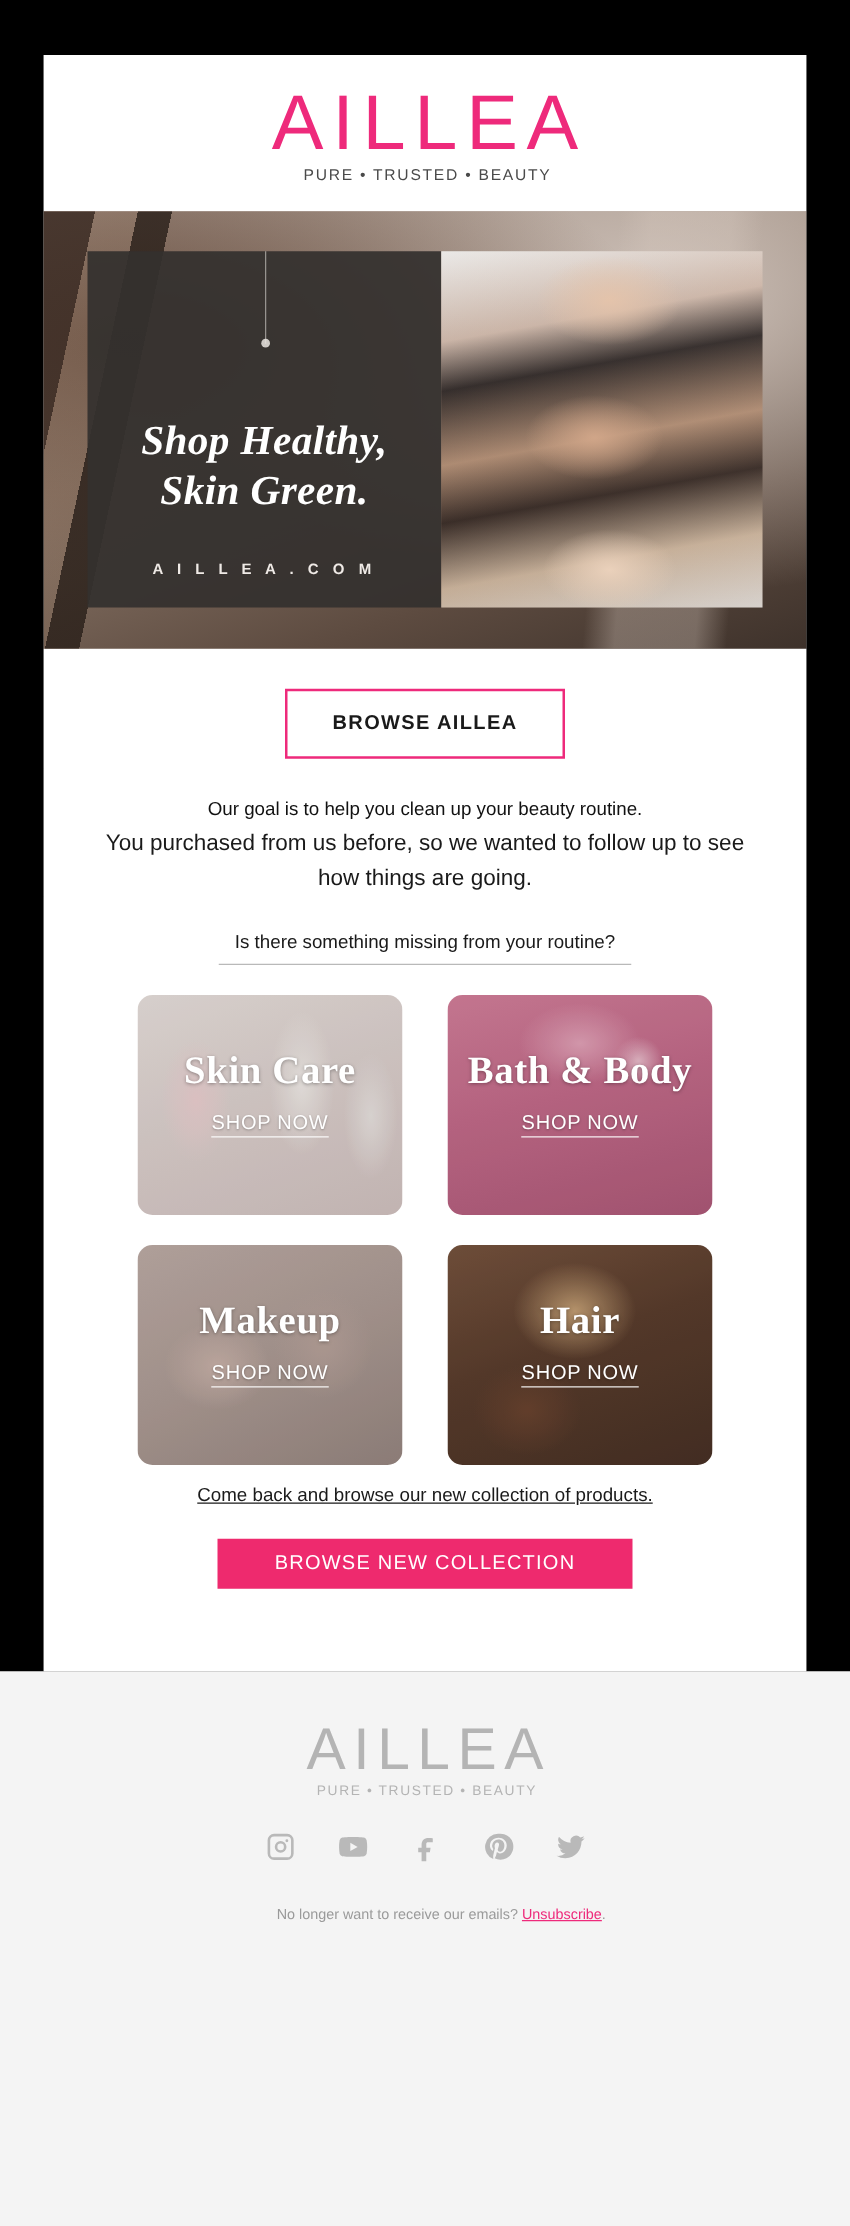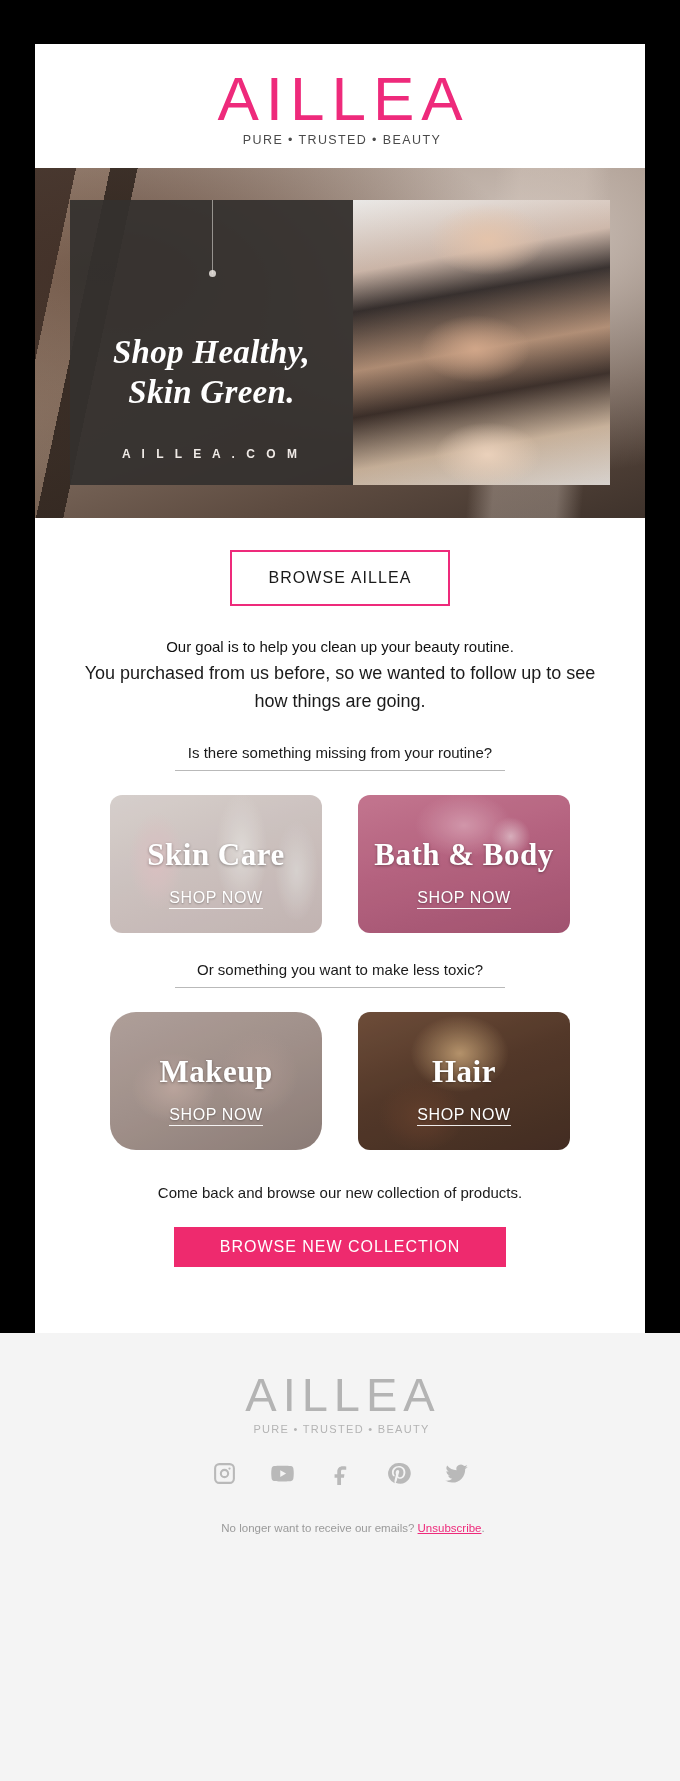--- a/index.html
+++ b/index.html
@@ -105,20 +105,21 @@
   .btn-outline {
     display:inline-block;
     border: 2px solid #ee2a7b;
     color: #1a1a1a;
     font-size: 16px;
     letter-spacing: 1.1px;
     padding: 17px 36px;
     background: #ffffff;
     cursor: pointer;
     min-width: 197px;
+    font-weight: bold;
   }
 
   
   .copy { padding: 22px 42px 0; text-align:center; background:#fff; }
   .copy-bold {
     font-size: 15px; font-weight: 400; color:#111; line-height:1.5;
   }
   .copy-text {
     font-size: 18px; color:#1a1a1a; line-height:1.55; margin-top:2px;
   }
@@ -131,21 +132,21 @@
     border-bottom: 1px solid #b9b9b9;
     min-width: 330px;
   }
 
   
   .grid {
     display:flex; justify-content:center; gap: 36px;
     padding: 24px 0 0; background:#fff;
   }
   .tile {
-    width: 212px; height: 138px;
+    width: 212px; height: 176px;
     border-radius: 12px;
     overflow:hidden;
     position:relative;
     cursor:pointer;
   }
   .tile-shade {
     position:absolute; inset:0;
     background: rgba(0,0,0,0.10);
   }
   .tile-label {
@@ -181,34 +182,33 @@
     background:
       radial-gradient(ellipse 70px 46px at 50% 22%, #e9a7bd 0%, rgba(233,167,189,0) 70%),
       radial-gradient(circle 26px at 72% 30%, #f0c2d1 0%, rgba(240,194,209,0) 75%),
       linear-gradient(165deg, #d9839f 0%, #c96e8e 45%, #b35c7c 100%);
   }
   .tile-makeup {
     background:
       radial-gradient(ellipse 60px 50px at 30% 55%, #cfb7ae 0%, rgba(207,183,174,0) 70%),
       radial-gradient(ellipse 55px 60px at 70% 45%, #bda79f 0%, rgba(189,167,159,0) 72%),
       linear-gradient(155deg, #c3b1ab 0%, #b2a099 50%, #9b8a84 100%);
-    border-radius: 26px;
   }
   .tile-hair {
     background:
       radial-gradient(ellipse 70px 55px at 48% 30%, #c9a377 0%, rgba(201,163,119,0) 70%),
       radial-gradient(ellipse 60px 50px at 30% 75%, #6d4530 0%, rgba(109,69,48,0) 72%),
       linear-gradient(160deg, #7a5640 0%, #5d3f2e 45%, #4a3226 100%);
   }
 
   
   .bottom-copy {
     text-align:center; background:#fff;
-    padding: 34px 30px 0;
-    font-size: 15px; color:#1a1a1a;
+    padding: 16px 30px 0;
+    font-size: 15px; color:#1a1a1a;text-decoration:underline;
   }
   .cta-row { text-align:center; background:#fff; padding: 26px 0 66px; }
   .btn-solid {
     display:inline-block;
     background: #ee2a6e;
     color:#ffffff;
     font-size: 16px;
     letter-spacing: 1px;
     padding: 11px 46px;
     border:none;
@@ -279,23 +279,20 @@
         <div class="tile-label">Skin Care</div>
         <div class="tile-shop"><span>SHOP NOW</span></div>
       </div>
       <div class="tile tile-bath">
         <div class="tile-shade"></div>
         <div class="tile-label">Bath &amp; Body</div>
         <div class="tile-shop"><span>SHOP NOW</span></div>
       </div>
     </div>
 
-    <div class="section-q-wrap">
-      <div class="section-q">Or something you want to make less toxic?</div>
-    </div>
     <div class="grid">
       <div class="tile tile-makeup">
         <div class="tile-shade"></div>
         <div class="tile-label">Makeup</div>
         <div class="tile-shop"><span>SHOP NOW</span></div>
       </div>
       <div class="tile tile-hair">
         <div class="tile-shade"></div>
         <div class="tile-label">Hair</div>
         <div class="tile-shop"><span>SHOP NOW</span></div>

